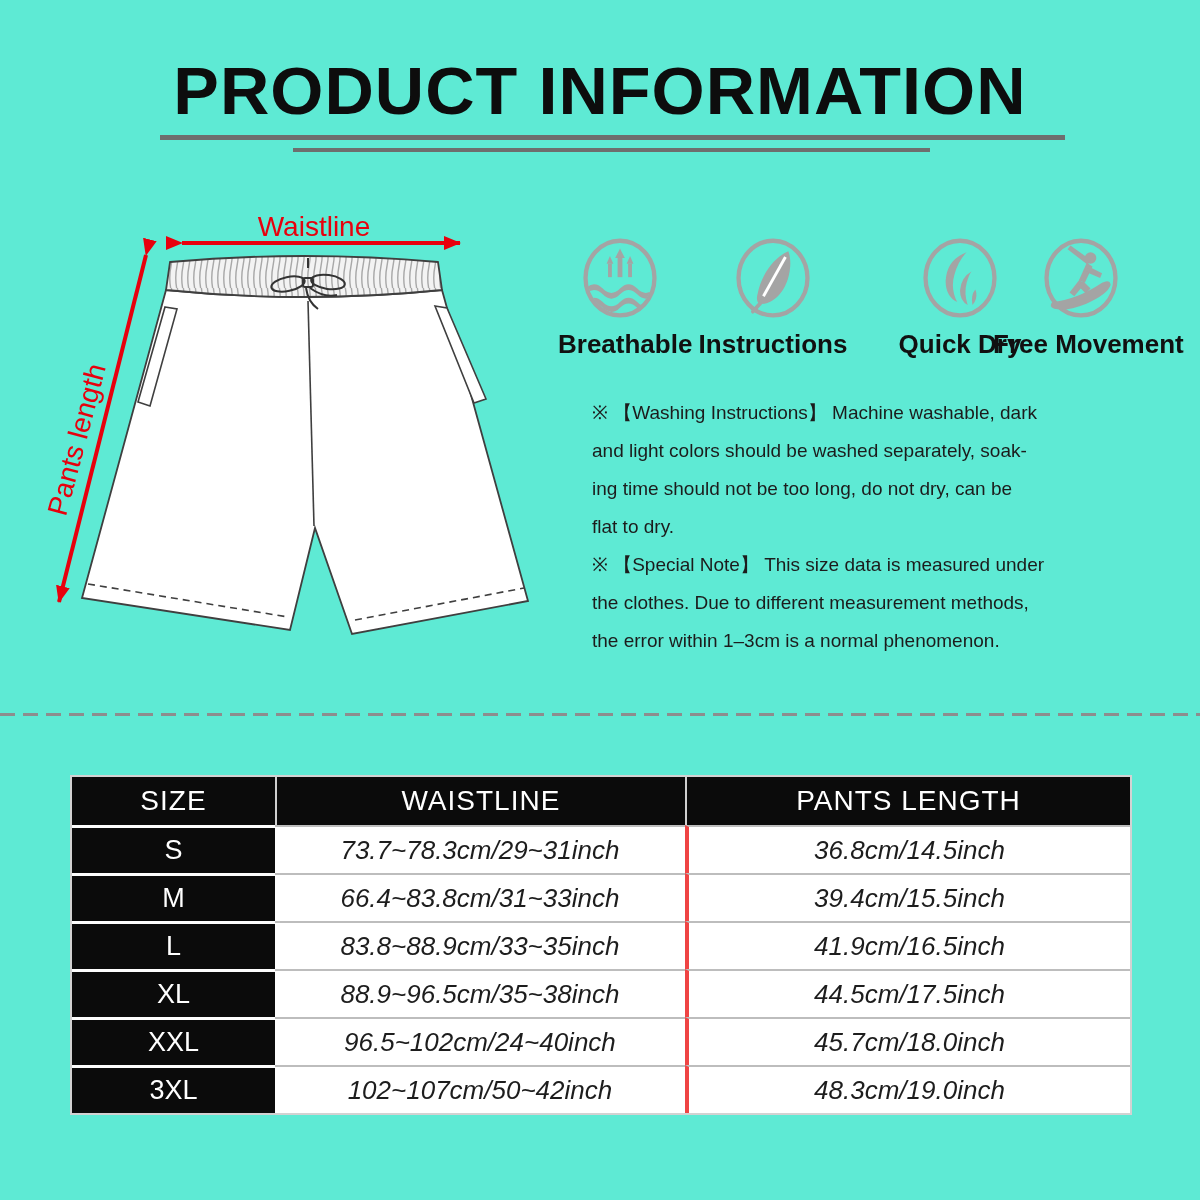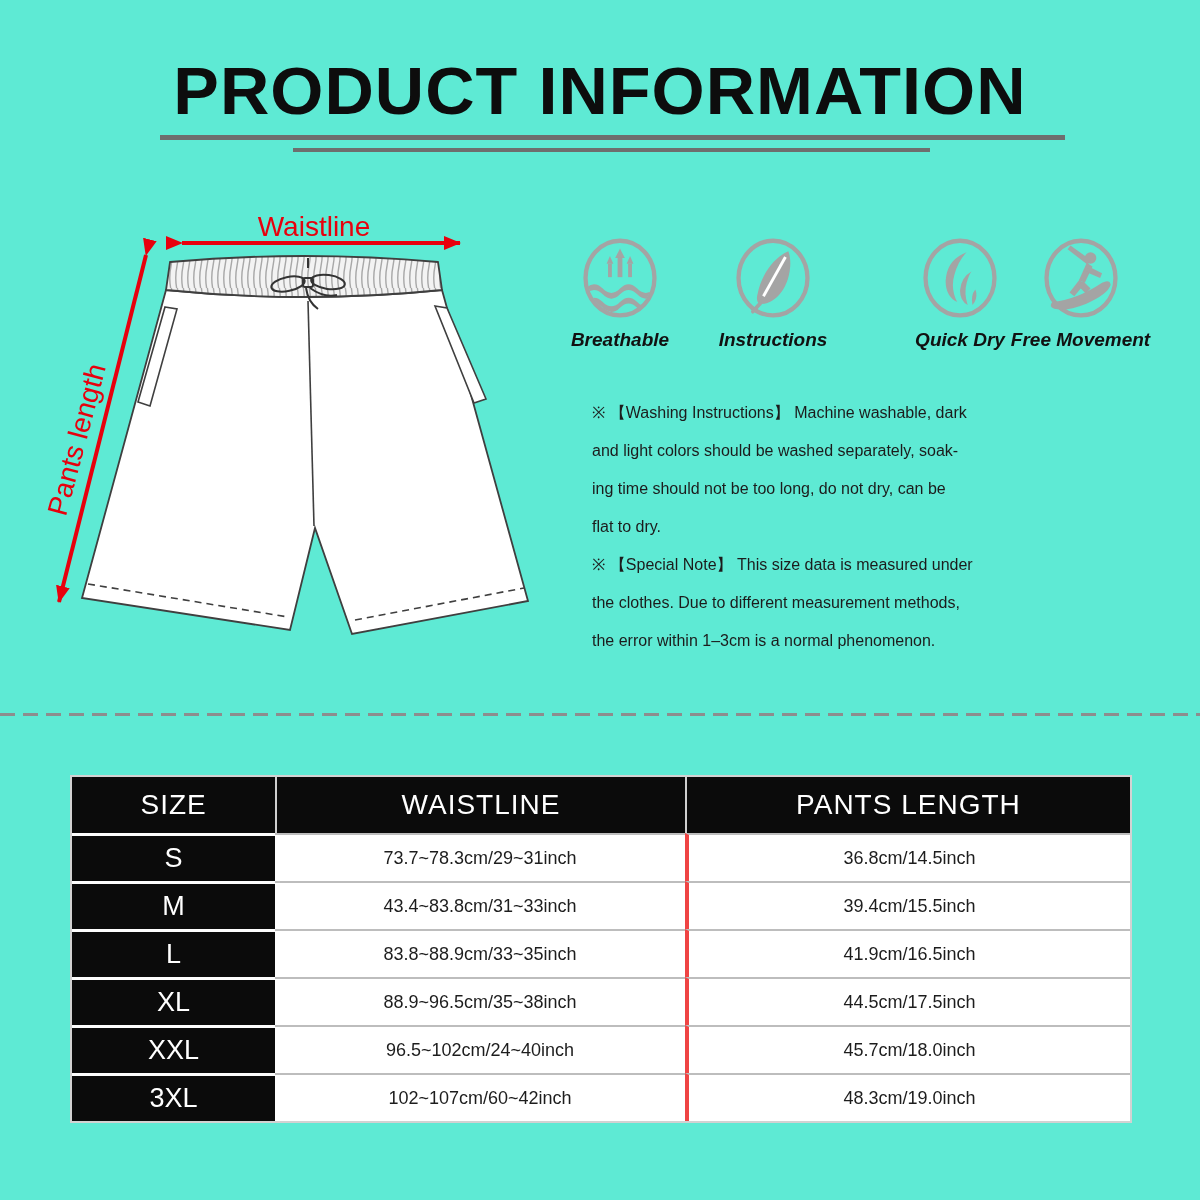--- a/index.html
+++ b/index.html
@@ -18,57 +18,57 @@
   .rule1 { position:absolute; left:160px; top:135px; width:905px; height:5px; background:#6e6e6e; }
   .rule2 { position:absolute; left:293px; top:148px; width:637px; height:4px; background:#6e6e6e; }
 
   
   .shorts-svg { position:absolute; left:30px; top:200px; width:560px; height:470px; }
 
   
   .feature { position:absolute; top:235px; text-align:center; }
   .feature svg { display:block; margin:0 auto; }
   .feature-label {
-    margin-top:4px; font-size:19px; font-weight:bold; font-style:italic; color:#111;
+    margin-top:4px; font-size:26px; font-weight:bold; color:#111;
     white-space:nowrap;
   }
   .f1 { left:558px;  width:124px; }
   .f2 { left:698px;  width:150px; }
   .f3 { left:892px;  width:136px; }
   .f4 { left:993px;  width:175px;text-align:center; }
 
   
   .notes {
     position:absolute; left:592px; top:394px; width:560px;
-    font-size:16px; line-height:38px; color:#1c1c1c; white-space:pre;
+    font-size:19px; line-height:38px; color:#1c1c1c; white-space:pre;
   }
 
   
   .dashed-divider {
     position:absolute; left:0; top:713px; width:1200px; height:3px;
     background:repeating-linear-gradient(90deg,#8d8d8d 0 15px,transparent 15px 23px);
   }
 
   
   table.size-table {
     position:absolute; left:70px; top:775px; width:1062px;
     border-collapse:separate; border-spacing:0;
     border:2px solid #d2d2d2;
   }
   .size-table th {
     background:#0b0b0b; color:#fff; font-size:28px; font-weight:normal;
-    height:56px; text-align:center; letter-spacing:1px;
+    height:48px; text-align:center; letter-spacing:1px;
   }
   .size-table th + th { border-left:2px solid #cfcfcf; }
   .size-table td { height:48px; text-align:center; vertical-align:middle; }
   .size-table td.size-cell {
     background:#0b0b0b; color:#fff; font-size:27px; border-top:3px solid #fdfdfd;
   }
   .size-table td.val-cell {
-    background:#fff; color:#1d1d1d; font-size:18px; border-top:2px solid #bdbdbd;
+    background:#fff; color:#1d1d1d; font-size:26px; border-top:2px solid #bdbdbd;font-style:italic;
   }
   .size-table td.val-cell.pants { border-left:4px solid #ef4444; }
 </style>
 </head>
 <body>
 
 <div class="page">
 
   <div class="title">PRODUCT INFORMATION</div>
   <div class="rule1"></div>
@@ -194,39 +194,39 @@
       </tr>
     </thead>
     <tbody>
       <tr>
         <td class="size-cell">S</td>
         <td class="val-cell">73.7~78.3cm/29~31inch</td>
         <td class="val-cell pants">36.8cm/14.5inch</td>
       </tr>
       <tr>
         <td class="size-cell">M</td>
-        <td class="val-cell">43.4~83.8cm/31~33inch</td>
+        <td class="val-cell">66.4~83.8cm/31~33inch</td>
         <td class="val-cell pants">39.4cm/15.5inch</td>
       </tr>
       <tr>
         <td class="size-cell">L</td>
         <td class="val-cell">83.8~88.9cm/33~35inch</td>
         <td class="val-cell pants">41.9cm/16.5inch</td>
       </tr>
       <tr>
         <td class="size-cell">XL</td>
         <td class="val-cell">88.9~96.5cm/35~38inch</td>
         <td class="val-cell pants">44.5cm/17.5inch</td>
       </tr>
       <tr>
         <td class="size-cell">XXL</td>
         <td class="val-cell">96.5~102cm/24~40inch</td>
         <td class="val-cell pants">45.7cm/18.0inch</td>
       </tr>
       <tr>
         <td class="size-cell">3XL</td>
-        <td class="val-cell">102~107cm/60~42inch</td>
+        <td class="val-cell">102~107cm/50~42inch</td>
         <td class="val-cell pants">48.3cm/19.0inch</td>
       </tr>
     </tbody>
   </table>
 
 </div>
 
 </body></html>

